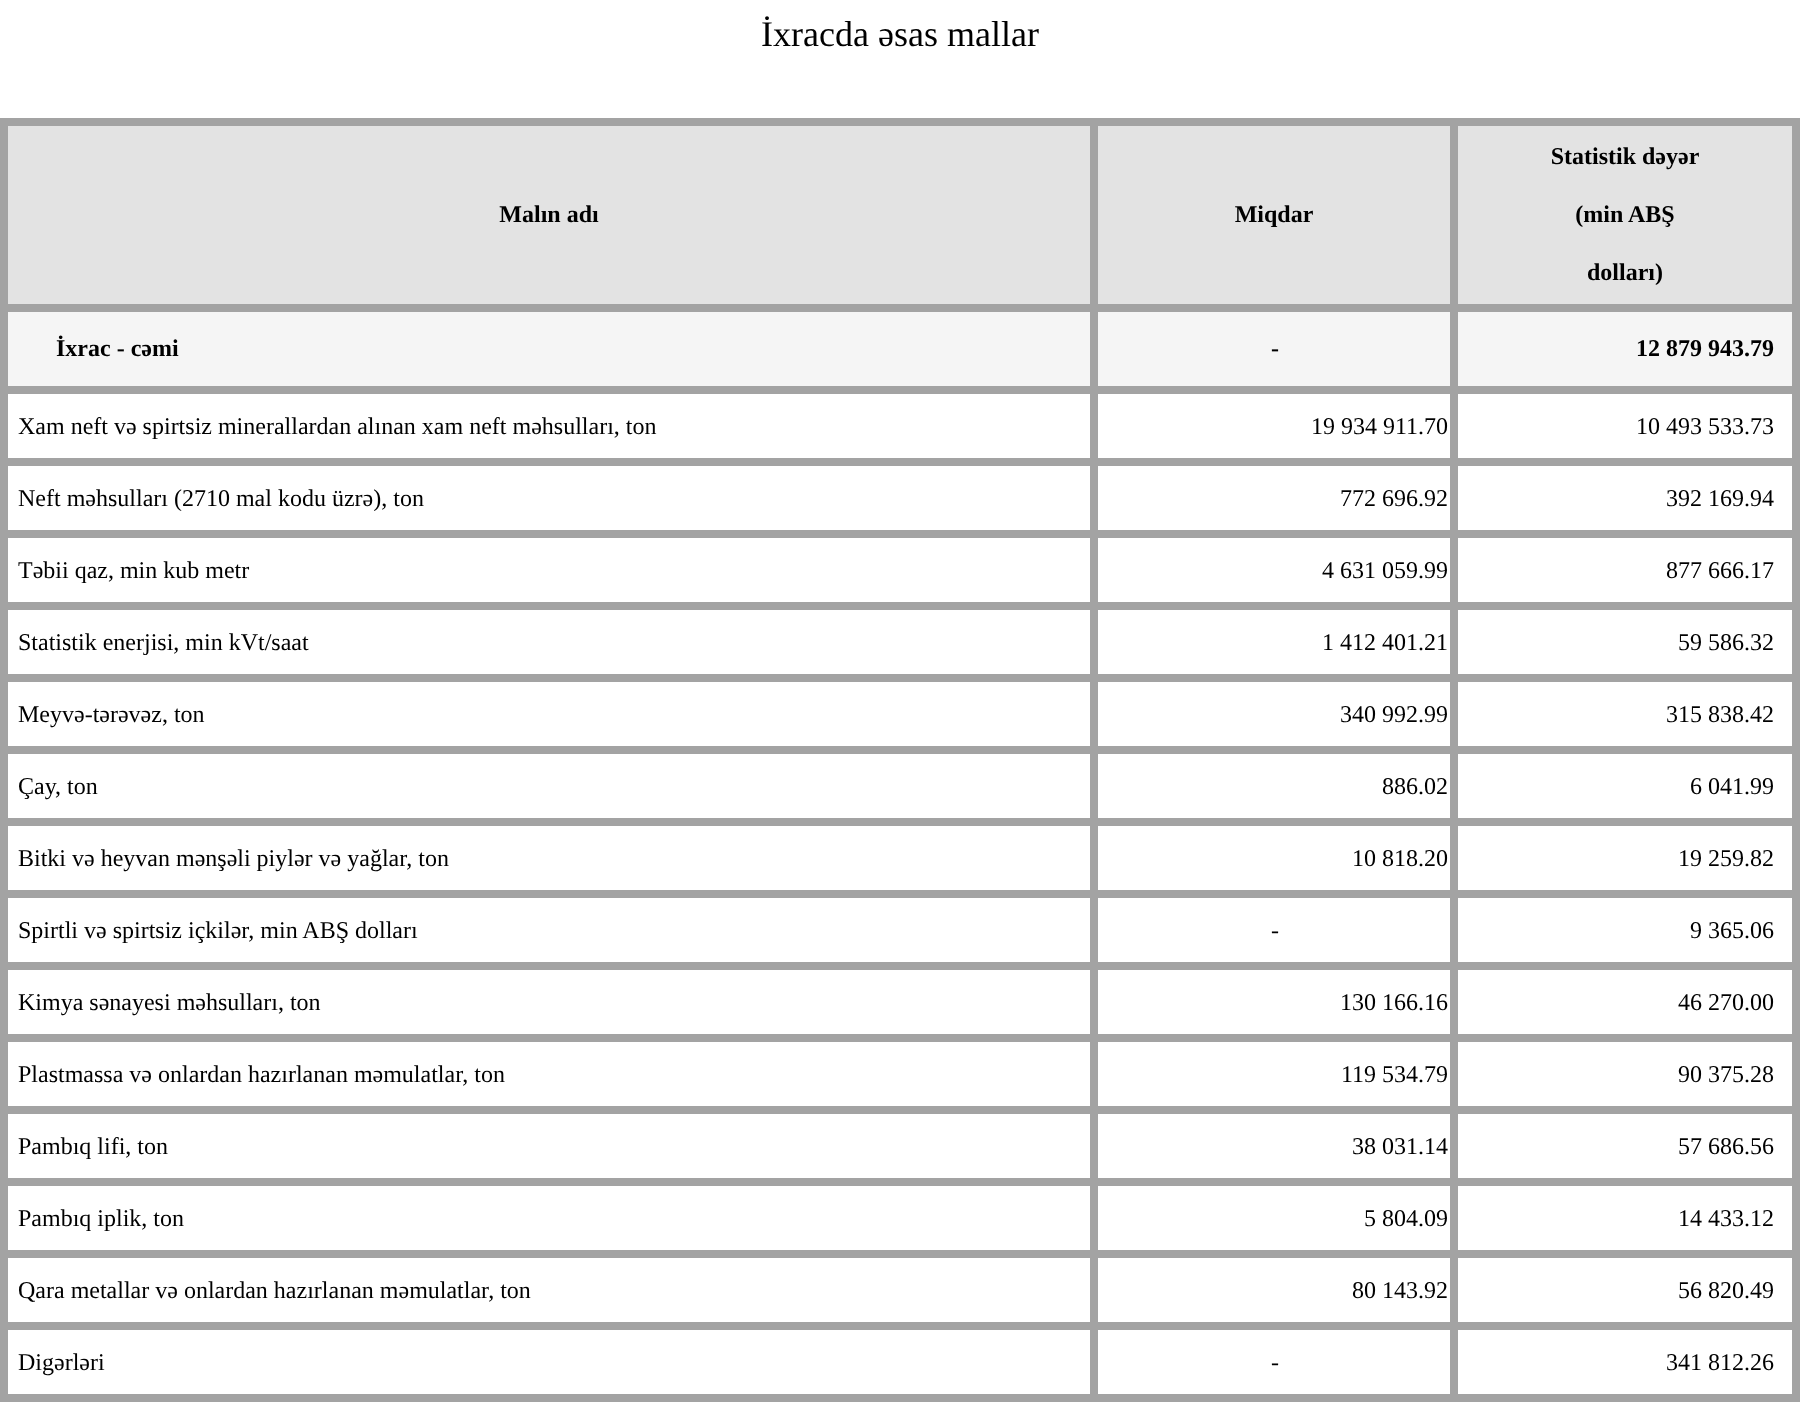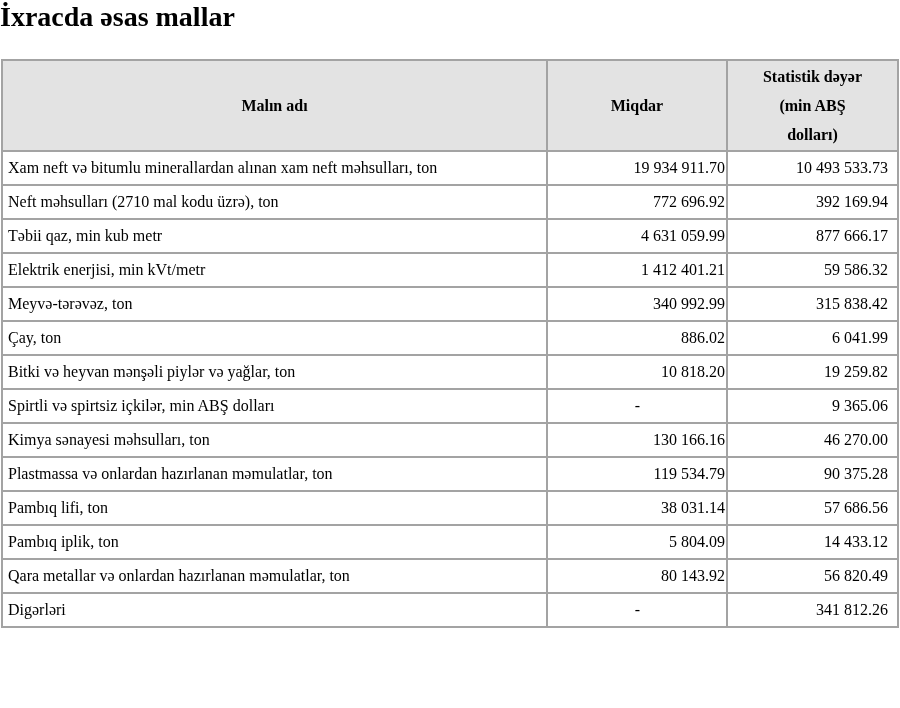--- a/index.html
+++ b/index.html
@@ -8,40 +8,40 @@
     background: #ffffff;
     width: 900px;
   }
   body {
     font-family: "Liberation Serif", "DejaVu Serif", serif;
     color: #000000;
     height: 708px;
     overflow: hidden;
   }
   .page-title {
-    text-align: left;
-    font-size: 28px;
-    font-weight: bold;
+    text-align: center;
+    font-size: 18px;
+    font-weight: normal;
     margin: 5px 0 0 0;
     line-height: 24px;
   }
   table.export-table {
     border-collapse: collapse;
     table-layout: fixed;
     width: 896px;
     margin: 30px auto 0 auto;
     border: 2px solid #000;
   }
   col.c-name  { width: 545px; }
   col.c-qty   { width: 180px; }
   col.c-val   { width: 171px; }
   .export-table th,
   .export-table td {
-    border: 2px solid #a3a3a3;
-    font-size: 16px;
+    border: 4px solid #a3a3a3;
+    font-size: 12px;
     vertical-align: middle;
     overflow: hidden;
   }
   thead th {
     background: #e3e3e3;
     font-weight: bold;
     height: 89px;
     text-align: center;
     border-bottom: 3px solid #000;
     padding: 0 4px;
@@ -92,37 +92,42 @@
       <th>Malın adı</th>
       <th>Miqdar</th>
       <th>
         <div class="hline">Statistik dəyər</div>
         <div class="hline">(min ABŞ</div>
         <div class="hline">dolları)</div>
       </th>
     </tr>
   </thead>
   <tbody>
+    <tr class="total-row">
+      <td class="name">İxrac - cəmi</td>
+      <td class="num dash">-</td>
+      <td class="num val">12 879 943.79</td>
+    </tr>
     <tr>
-      <td class="name">Xam neft və bitumlu minerallardan alınan xam neft məhsulları, ton</td>
+      <td class="name">Xam neft və spirtsiz minerallardan alınan xam neft məhsulları, ton</td>
       <td class="num">19 934 911.70</td>
       <td class="num val">10 493 533.73</td>
     </tr>
     <tr>
       <td class="name">Neft məhsulları (2710 mal kodu üzrə), ton</td>
       <td class="num">772 696.92</td>
       <td class="num val">392 169.94</td>
     </tr>
     <tr>
       <td class="name">Təbii qaz, min kub metr</td>
       <td class="num">4 631 059.99</td>
       <td class="num val">877 666.17</td>
     </tr>
     <tr>
-      <td class="name">Elektrik enerjisi, min kVt/metr</td>
+      <td class="name">Statistik enerjisi, min kVt/saat</td>
       <td class="num">1 412 401.21</td>
       <td class="num val">59 586.32</td>
     </tr>
     <tr>
       <td class="name">Meyvə-tərəvəz, ton</td>
       <td class="num">340 992.99</td>
       <td class="num val">315 838.42</td>
     </tr>
     <tr>
       <td class="name">Çay, ton</td>

